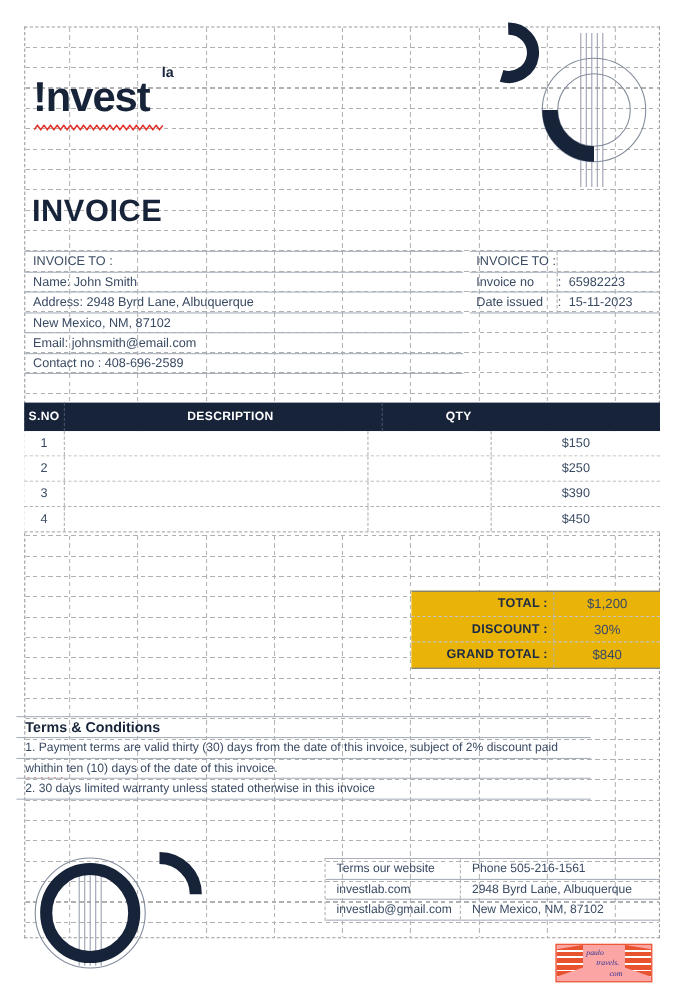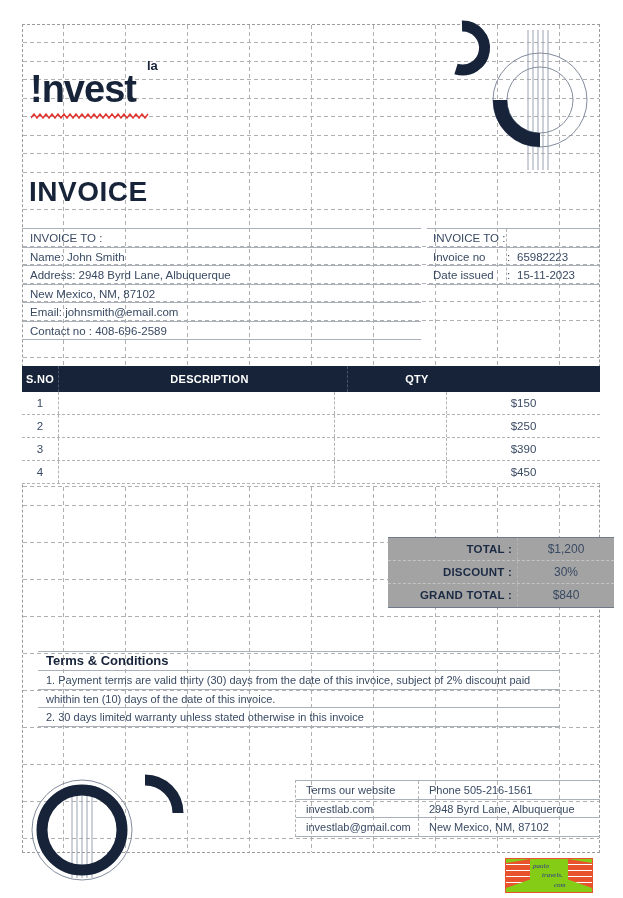--- a/index.html
+++ b/index.html
@@ -59,50 +59,50 @@
                         display:flex; align-items:center; justify-content:center; }
   .items .thead > div:last-child { border-right:none; }
   .items .trow { display:flex; height:23px; background:#ffffff;
                  border-bottom:1px dashed #b3b3b3; font-size:11.5px; align-items:center; }
   .items .trow > div { height:100%; border-right:1px dashed #b3b3b3;
                        display:flex; align-items:center; justify-content:center; }
   .items .trow > div:last-child { border-right:none; }
   .c-sno { width:37px; } .c-desc { width:276px; } .c-qty { width:112px; } .c-amt { width:153px; }
 
   
-  .totals { position:absolute; left:388px; top:537px; width:226px; background:#a3a3a3;
+  .totals { position:absolute; left:374px; top:537px; width:226px; background:#eab308;
             border-top:1px solid #6f7a8b; border-bottom:1px solid #6f7a8b; z-index:2; }
   .totals .trow { display:flex; height:23px; border-bottom:1px dashed #c4c4c4; }
   .totals .trow:last-child { border-bottom:none; }
   .totals .lbl { width:129px; text-align:right; font-weight:700; color:#1b2a44;
                  font-size:11.5px; line-height:23px; padding-right:5px; letter-spacing:0.2px; }
   .totals .val { flex:1; text-align:center; font-size:12px; line-height:23px;
                  border-left:1px dashed #b3b3b3; }
 
   
-  .terms { position:absolute; left:38px; top:651px; width:522px;
+  .terms { position:absolute; left:15px; top:651px; width:522px;
            border-top:1px solid #a9b0bb; z-index:2; }
   .terms .hrow { height:19px; line-height:18px; font-size:13px; font-weight:700;
                  color:#162339; padding-left:8px; border-bottom:1px solid #a9b0bb; }
   .terms .row { height:18.7px; line-height:18px; font-size:11px; padding-left:8px;
                 border-bottom:1px solid #a9b0bb; white-space:nowrap; overflow:hidden; }
   .sq-word { position:relative; display:inline-block; }
   .sq-word svg { position:absolute; left:0; bottom:-3px; }
 
   
   .contact { position:absolute; left:295px; top:780px; width:305px;
              border-top:1px solid #a9b0bb; border-left:1px dashed #b3b3b3; z-index:2; }
   .contact .row { display:flex; height:18.7px; line-height:18px; font-size:11px;
                   border-bottom:1px solid #a9b0bb; white-space:nowrap; }
   .contact .l { width:122px; padding-left:10px; }
   .contact .r { flex:1; padding-left:10px; border-left:1px dashed #b3b3b3; }
 
   
   .stamp { position:absolute; left:505px; top:858px; width:88px; height:35px;
-           border:1.5px solid #e8532e; background:#84cc16; display:flex; z-index:2; }
+           border:1.5px solid #e8532e; background:#fca5a5; display:flex; z-index:2; }
   .stamp .shape { width:24px; height:100%;
     background:repeating-linear-gradient(to bottom, #e8532e 0 4.5px, #ffffff 4.5px 6px); }
   .stamp .shape.left  { clip-path:polygon(0 12%, 100% 0%, 100% 62%, 0 88%); }
   .stamp .shape.right { clip-path:polygon(0 0%, 100% 12%, 100% 88%, 0 62%); }
   .stamp .mid { flex:1; font-family:"Liberation Serif", serif; font-style:italic;
                 font-size:7px; color:#2e3192; line-height:1.35; padding-top:3px; }
   .stamp .mid div:nth-child(1){ padding-left:3px; }
   .stamp .mid div:nth-child(2){ padding-left:12px; }
   .stamp .mid div:nth-child(3){ padding-left:24px; }
 </style>

